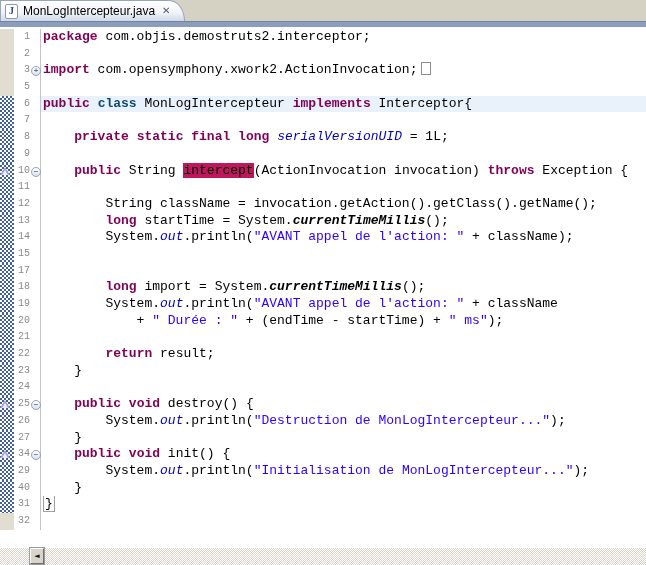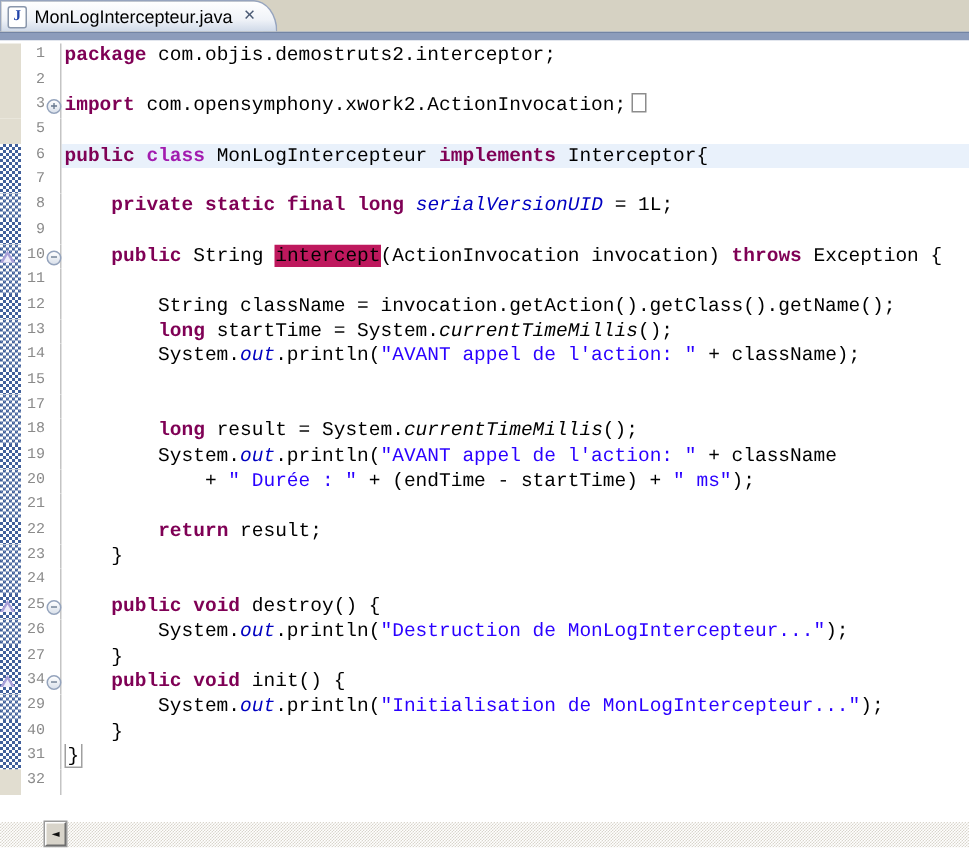--- a/index.html
+++ b/index.html
@@ -60,21 +60,21 @@
     color:#68798F;font:bold 8px/8px "Liberation Sans",sans-serif;text-align:center;
   }
   .code{
     flex:1;min-width:0;font:13px/16.7px "Liberation Mono",monospace;color:#000;
     white-space:pre;padding-left:2px;overflow:hidden;
   }
   .code.hl{background:#E9F1FB;}
   .kw{color:#7F0055;font-weight:bold;}
   .st{color:#2A00FF;}
   .sf{color:#0000C0;font-style:italic;}
-  .sm{font-style:italic;}
+  .sm{font-style:italic;font-weight:bold;}
   .occ{background:#D6D6D6;}
   .br{border:1px solid #A0A0A0;padding:0 1px;}
   .foldbox{
     display:inline-block;width:8px;height:11px;border:1px solid #8C8C8C;
     vertical-align:-2px;margin-left:4px;background:#fff;
   }
   
   .hscroll{
     height:17px;position:relative;box-sizing:border-box;
     background-image:
@@ -126,21 +126,21 @@
     <div class="row">
       <div class="ruler"></div>
       <div class="num">5</div>
       <div class="fold"></div>
       <div class="code"></div>
     </div>
     <div class="row">
       <div class="ruler h"></div>
       <div class="num">6</div>
       <div class="fold"></div>
-      <div class="code hl" style="background: rgb(233, 241, 251);"><span class="kw" style="color: rgb(127, 0, 85);">public</span><span class="pl"> </span><span class="kw" style="color: #a21caf;">class</span><span class="pl"> MonLogIntercepteur </span><span class="kw" style="color: rgb(127, 0, 85); font-family: Liberation Mono, monospace;">implements</span><span class="pl"> Interceptor{</span></div>
+      <div class="code hl" style="background: rgb(233, 241, 251);"><span class="kw" style="color: rgb(127, 0, 85);">public</span><span class="pl"> </span><span class="kw" style="color: #0c4a6e;">class</span><span class="pl"> MonLogIntercepteur </span><span class="kw" style="color: rgb(127, 0, 85); font-family: Liberation Mono, monospace;">implements</span><span class="pl"> Interceptor{</span></div>
     </div>
     <div class="row">
       <div class="ruler h"></div>
       <div class="num">7</div>
       <div class="fold"></div>
       <div class="code"></div>
     </div>
     <div class="row">
       <div class="ruler h"></div>
       <div class="num">8</div>
@@ -196,21 +196,21 @@
     <div class="row">
       <div class="ruler h"></div>
       <div class="num">17</div>
       <div class="fold"></div>
       <div class="code"></div>
     </div>
     <div class="row">
       <div class="ruler h"></div>
       <div class="num">18</div>
       <div class="fold"></div>
-      <div class="code"><span class="pl">        </span><span class="kw" style="color: rgb(127, 0, 85);">long</span><span class="pl"> result = System.</span><span class="sm">currentTimeMillis</span><span class="pl">();</span></div>
+      <div class="code"><span class="pl">        </span><span class="kw" style="color: rgb(127, 0, 85);">long</span><span class="pl"> import = System.</span><span class="sm">currentTimeMillis</span><span class="pl">();</span></div>
     </div>
     <div class="row">
       <div class="ruler h"></div>
       <div class="num">19</div>
       <div class="fold"></div>
       <div class="code"><span class="pl">        System.</span><span class="sf" style="color: rgb(0, 0, 192);">out</span><span class="pl">.println(</span><span class="st" style="color: rgb(42, 0, 255);">"AVANT appel de l'action: "</span><span class="pl"> + className</span></div>
     </div>
     <div class="row">
       <div class="ruler h"></div>
       <div class="num">20</div>

